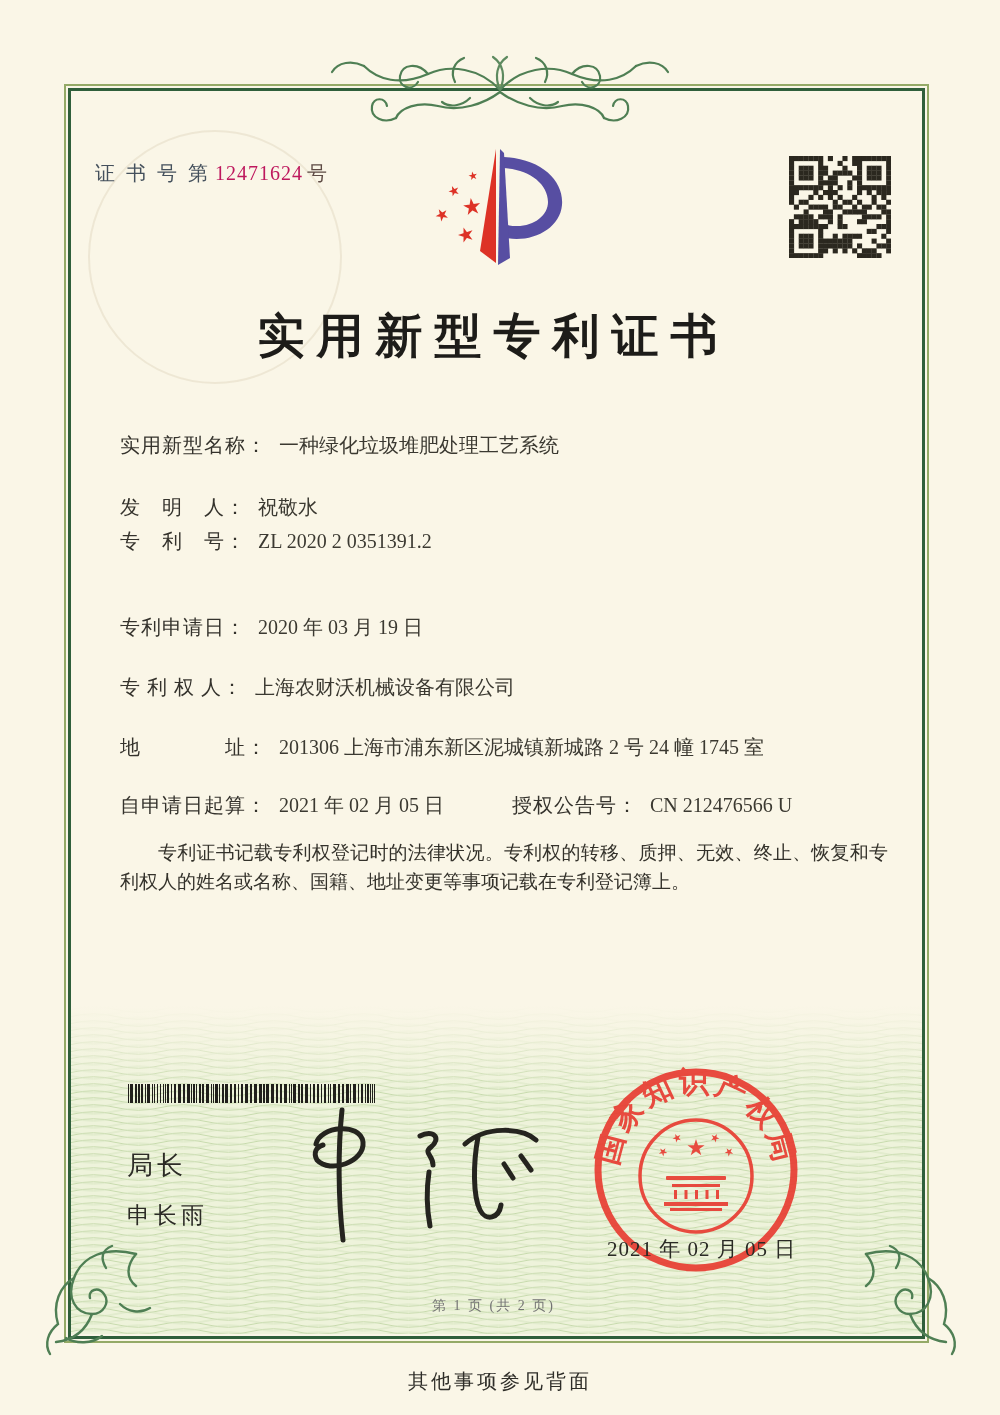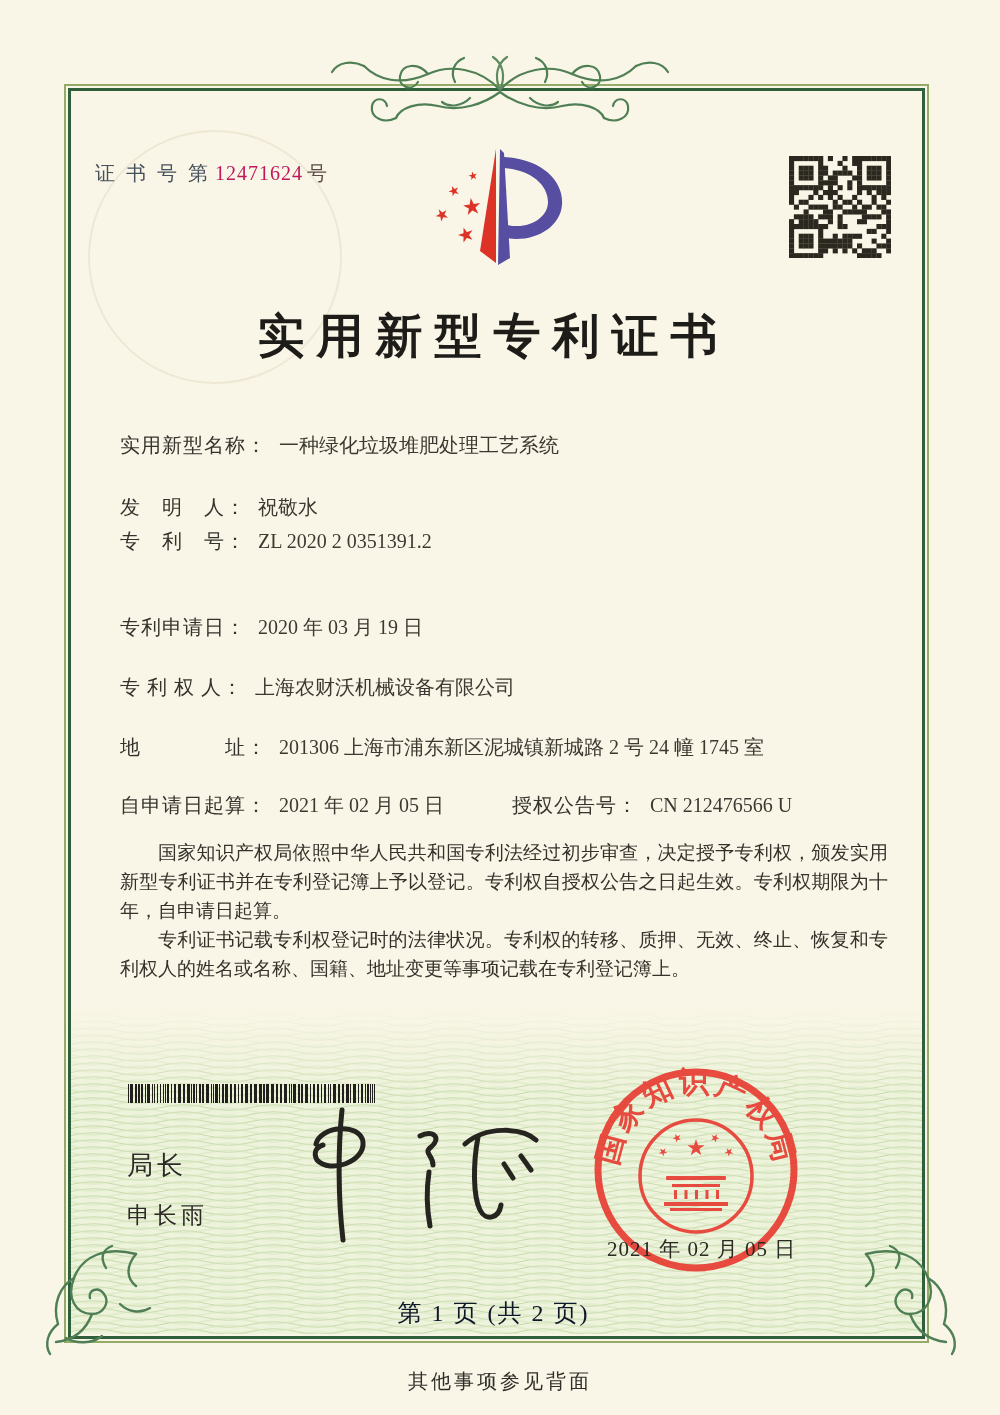--- a/index.html
+++ b/index.html
@@ -49,21 +49,21 @@
     background:linear-gradient(#faf6e7,rgba(250,246,231,0));}
   .barcode{position:absolute;left:128px;top:1084px;width:252px;height:19px;font-size:0;}
   .barcode .bar{display:inline-block;height:19px;background:#201f1b;vertical-align:top;}
   .barcode .gap{display:inline-block;height:19px;vertical-align:top;}
   .dir-title{position:absolute;left:127px;top:1148px;font-size:26px;letter-spacing:4px;color:#2c2b26;}
   .dir-name{position:absolute;left:127px;top:1200px;font-size:23px;letter-spacing:4px;color:#2c2b26;}
   .sig{position:absolute;left:282px;top:1100px;}
   .seal{position:absolute;left:590px;top:1064px;}
   .seal-date{position:absolute;left:607px;top:1235px;font-size:21px;letter-spacing:1px;color:#2a2a25;white-space:nowrap;}
   .pageinfo{position:absolute;left:68px;top:1297px;width:851px;text-align:center;
-    font-size:24px;color:#0f172a;letter-spacing:2px;}
+    font-size:14px;color:#737373;letter-spacing:2px;}
   .backnote{position:absolute;left:0;top:1368px;width:1000px;text-align:center;
     font-size:20px;color:#2e2d28;letter-spacing:3px;}
   .garland{position:absolute;left:300px;top:52px;}
   .fl-bl{position:absolute;left:36px;top:1244px;}
   .fl-br{position:absolute;left:842px;top:1244px;transform:scaleX(-1);}
 </style>
 </head>
 <body>
 
 <div id="page">
@@ -404,21 +404,20 @@
     <span class="lab">专 利 权 人：</span><span class="val">上海农财沃机械设备有限公司</span>
   </div>
   <div class="frow" style="top:734px">
     <span class="lab">地　　　　址：</span><span class="val">201306 上海市浦东新区泥城镇新城路 2 号 24 幢 1745 室</span>
   </div>
   <div class="frow" style="top:792px">
     <span class="lab">自申请日起算：</span><span class="val">2021 年 02 月 05 日</span><span class="lab2">授权公告号：</span><span class="val">CN 212476566 U</span>
   </div>
 
   <div class="paras">
-    <p>国家知识产权局依照中华人民共和国专利法经过初步审查，决定授予专利权，颁发实用新型专利证书并在专利登记簿上予以登记。专利权自授权公告之日起生效。专利权期限为十年，自申请日起算。</p>
     <p>专利证书记载专利权登记时的法律状况。专利权的转移、质押、无效、终止、恢复和专利权人的姓名或名称、国籍、地址变更等事项记载在专利登记簿上。</p>
   </div>
 
   <div class="barcode"><span class="bar" style="width:1px"></span><span class="gap" style="width:1px"></span><span class="bar" style="width:3px"></span><span class="gap" style="width:2px"></span><span class="bar" style="width:2px"></span><span class="gap" style="width:1px"></span><span class="bar" style="width:2px"></span><span class="gap" style="width:1px"></span><span class="bar" style="width:2px"></span><span class="gap" style="width:2px"></span><span class="bar" style="width:1px"></span><span class="gap" style="width:1px"></span><span class="bar" style="width:3px"></span><span class="gap" style="width:2px"></span><span class="bar" style="width:1px"></span><span class="gap" style="width:1px"></span><span class="bar" style="width:1px"></span><span class="gap" style="width:2px"></span><span class="bar" style="width:1px"></span><span class="gap" style="width:2px"></span><span class="bar" style="width:1px"></span><span class="gap" style="width:2px"></span><span class="bar" style="width:1px"></span><span class="gap" style="width:1px"></span><span class="bar" style="width:1px"></span><span class="gap" style="width:1px"></span><span class="bar" style="width:2px"></span><span class="gap" style="width:2px"></span><span class="bar" style="width:1px"></span><span class="gap" style="width:2px"></span><span class="bar" style="width:2px"></span><span class="gap" style="width:2px"></span><span class="bar" style="width:3px"></span><span class="gap" style="width:2px"></span><span class="bar" style="width:2px"></span><span class="gap" style="width:2px"></span><span class="bar" style="width:3px"></span><span class="gap" style="width:1px"></span><span class="bar" style="width:1px"></span><span class="gap" style="width:1px"></span><span class="bar" style="width:2px"></span><span class="gap" style="width:1px"></span><span class="bar" style="width:1px"></span><span class="gap" style="width:2px"></span><span class="bar" style="width:2px"></span><span class="gap" style="width:1px"></span><span class="bar" style="width:2px"></span><span class="gap" style="width:2px"></span><span class="bar" style="width:3px"></span><span class="gap" style="width:2px"></span><span class="bar" style="width:1px"></span><span class="gap" style="width:1px"></span><span class="bar" style="width:1px"></span><span class="gap" style="width:1px"></span><span class="bar" style="width:3px"></span><span class="gap" style="width:1px"></span><span class="bar" style="width:1px"></span><span class="gap" style="width:2px"></span><span class="bar" style="width:2px"></span><span class="gap" style="width:1px"></span><span class="bar" style="width:3px"></span><span class="gap" style="width:2px"></span><span class="bar" style="width:2px"></span><span class="gap" style="width:2px"></span><span class="bar" style="width:2px"></span><span class="gap" style="width:2px"></span><span class="bar" style="width:1px"></span><span class="gap" style="width:2px"></span><span class="bar" style="width:2px"></span><span class="gap" style="width:2px"></span><span class="bar" style="width:3px"></span><span class="gap" style="width:2px"></span><span class="bar" style="width:2px"></span><span class="gap" style="width:2px"></span><span class="bar" style="width:3px"></span><span class="gap" style="width:2px"></span><span class="bar" style="width:3px"></span><span class="gap" style="width:1px"></span><span class="bar" style="width:2px"></span><span class="gap" style="width:1px"></span><span class="bar" style="width:3px"></span><span class="gap" style="width:2px"></span><span class="bar" style="width:3px"></span><span class="gap" style="width:2px"></span><span class="bar" style="width:2px"></span><span class="gap" style="width:2px"></span><span class="bar" style="width:2px"></span><span class="gap" style="width:2px"></span><span class="bar" style="width:3px"></span><span class="gap" style="width:2px"></span><span class="bar" style="width:1px"></span><span class="gap" style="width:1px"></span><span class="bar" style="width:1px"></span><span class="gap" style="width:1px"></span><span class="bar" style="width:3px"></span><span class="gap" style="width:2px"></span><span class="bar" style="width:2px"></span><span class="gap" style="width:1px"></span><span class="bar" style="width:2px"></span><span class="gap" style="width:2px"></span><span class="bar" style="width:3px"></span><span class="gap" style="width:2px"></span><span class="bar" style="width:1px"></span><span class="gap" style="width:2px"></span><span class="bar" style="width:2px"></span><span class="gap" style="width:2px"></span><span class="bar" style="width:2px"></span><span class="gap" style="width:2px"></span><span class="bar" style="width:1px"></span><span class="gap" style="width:2px"></span><span class="bar" style="width:2px"></span><span class="gap" style="width:2px"></span><span class="bar" style="width:1px"></span><span class="gap" style="width:1px"></span><span class="bar" style="width:1px"></span><span class="gap" style="width:2px"></span><span class="bar" style="width:3px"></span><span class="gap" style="width:2px"></span><span class="bar" style="width:2px"></span><span class="gap" style="width:2px"></span><span class="bar" style="width:2px"></span><span class="gap" style="width:2px"></span><span class="bar" style="width:3px"></span><span class="gap" style="width:1px"></span><span class="bar" style="width:1px"></span><span class="gap" style="width:2px"></span><span class="bar" style="width:3px"></span><span class="gap" style="width:2px"></span><span class="bar" style="width:1px"></span><span class="gap" style="width:2px"></span><span class="bar" style="width:2px"></span><span class="gap" style="width:2px"></span><span class="bar" style="width:1px"></span><span class="gap" style="width:1px"></span><span class="bar" style="width:2px"></span><span class="gap" style="width:1px"></span><span class="bar" style="width:1px"></span><span class="gap" style="width:1px"></span><span class="bar" style="width:1px"></span><span class="gap" style="width:1px"></span><span class="bar" style="width:1px"></span><span class="gap" style="width:2px"></span></div>
 
   <div class="dir-title">局长</div>
   <div class="dir-name">申长雨</div>
 
   <svg class="sig" width="265" height="150" viewBox="0 0 265 150">
     <g fill="none" stroke="#25241f" stroke-width="5" stroke-linecap="round">

